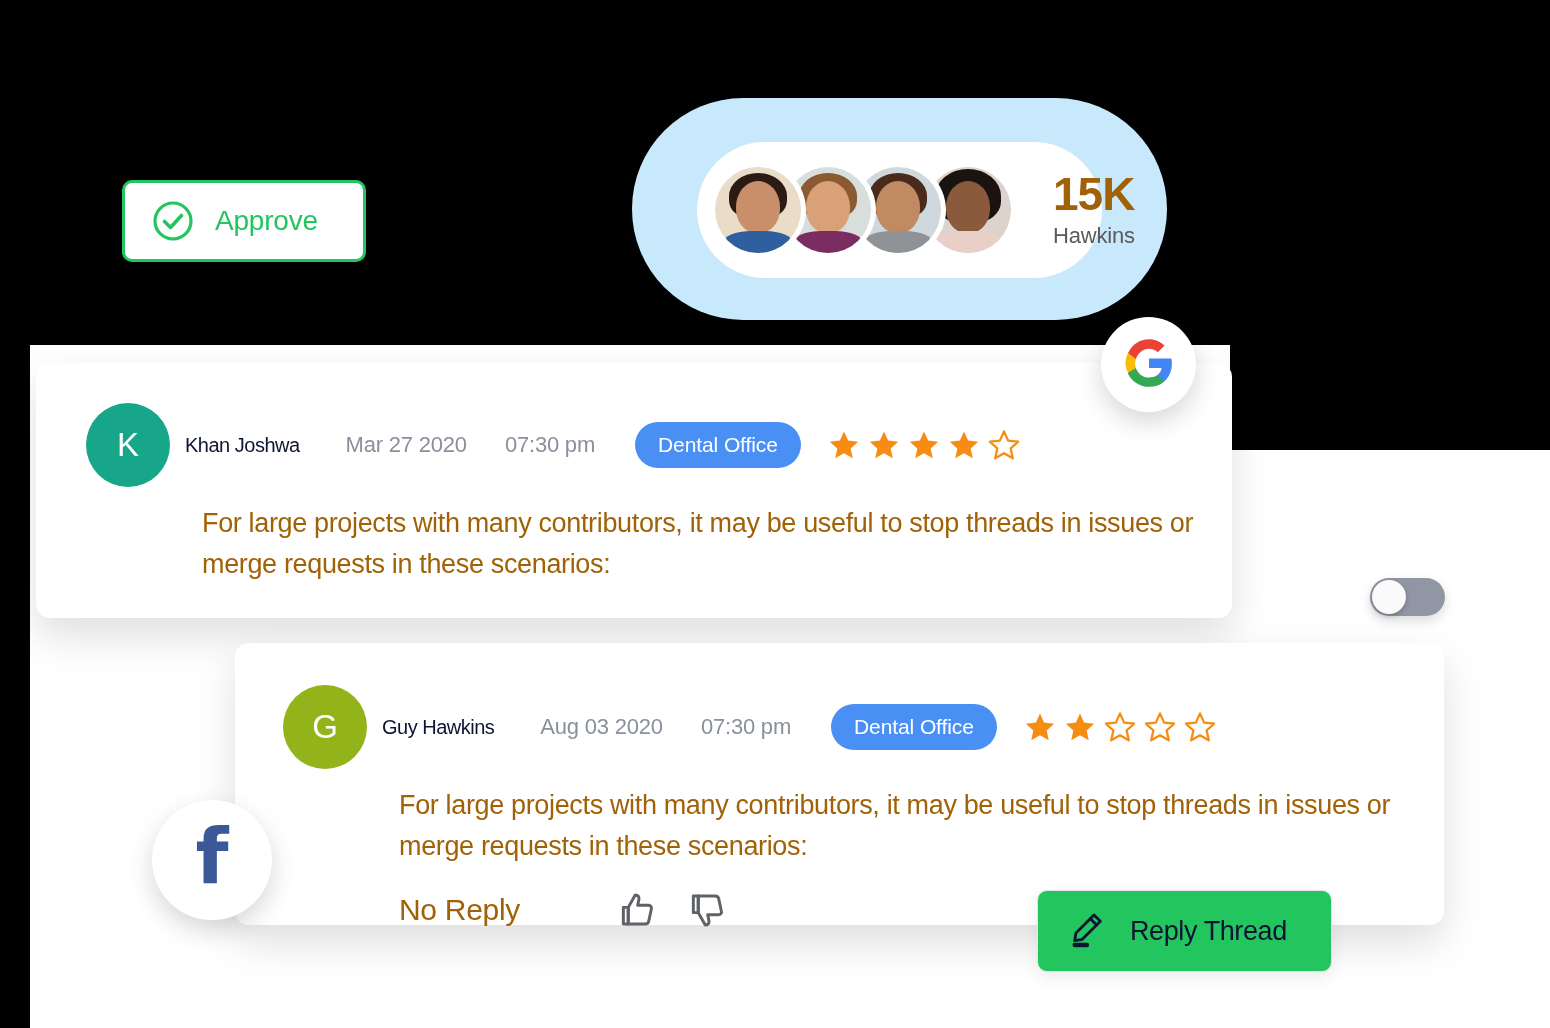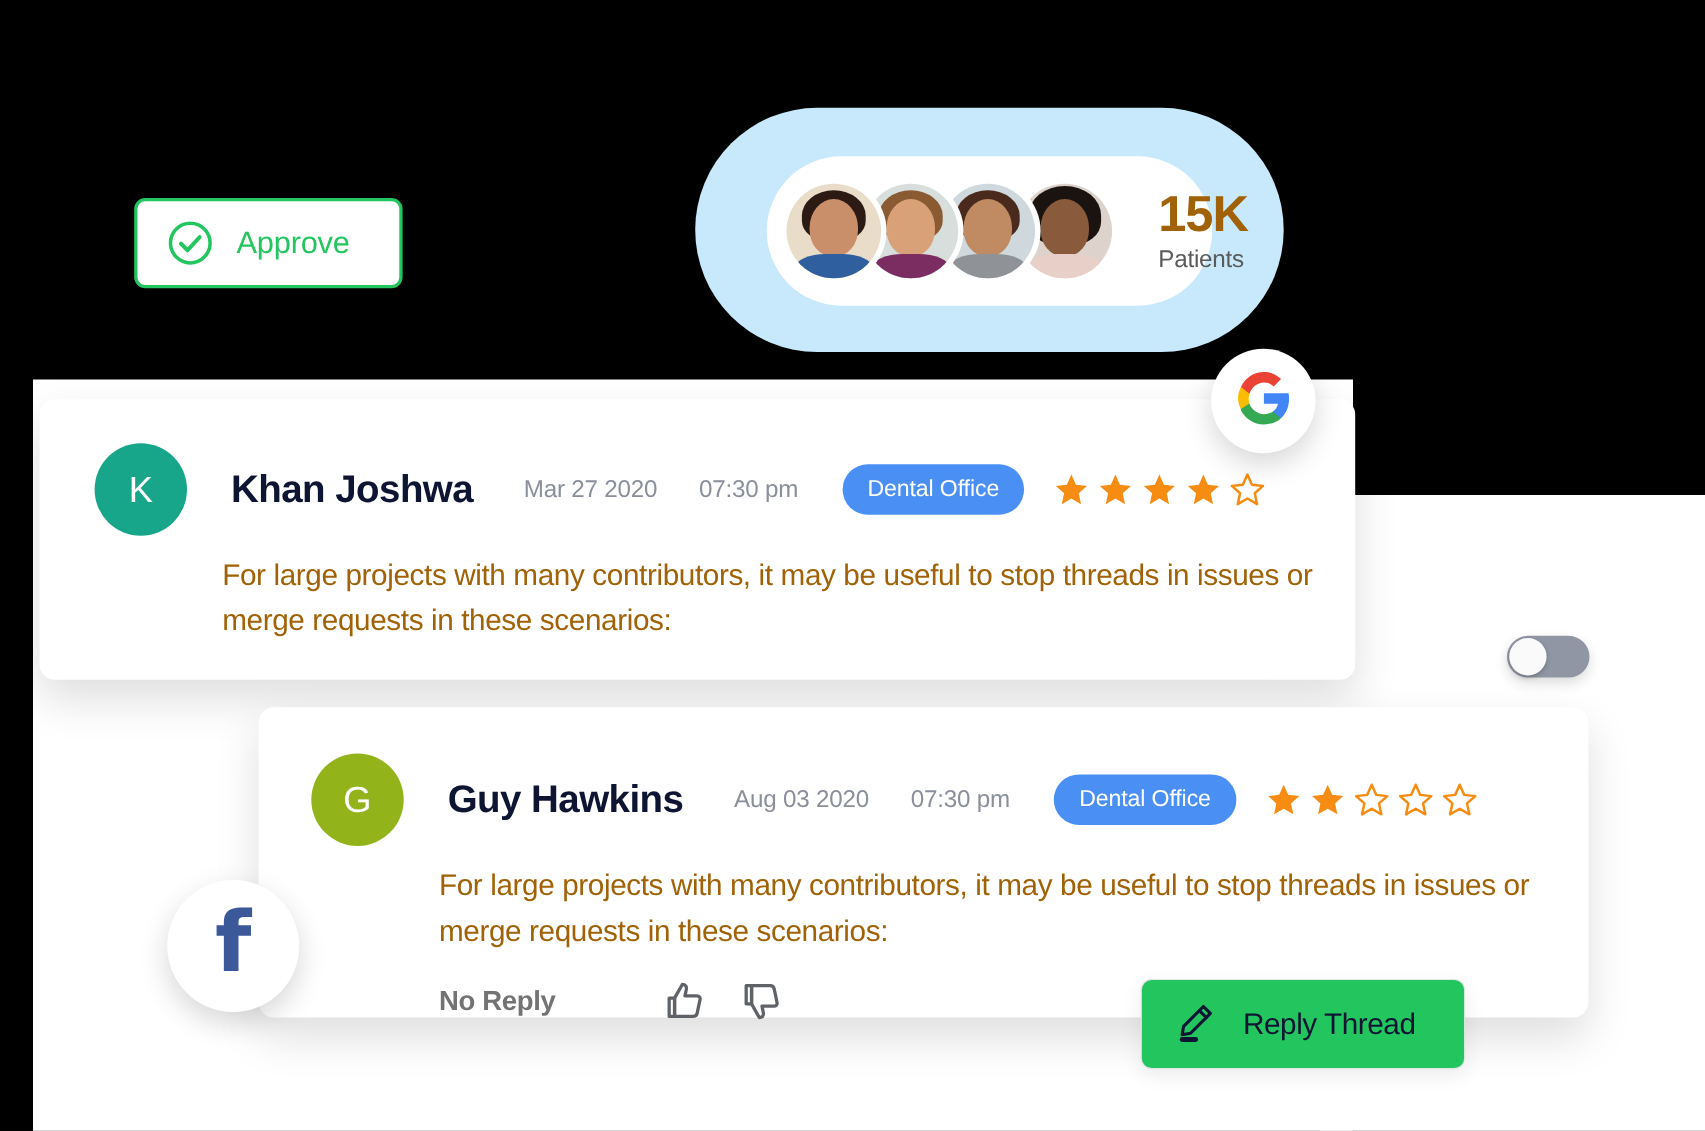--- a/index.html
+++ b/index.html
@@ -195,25 +195,25 @@
     border-radius: 50%;
     display: flex;
     align-items: center;
     justify-content: center;
     color: #ffffff;
     font-size: 33px;
     font-weight: 400;
     flex: 0 0 auto;
   }
   .reviewer-name {
-    font-size: 35px;
-    font-weight: 700;
+    font-size: 20px;
+    font-weight: 400;
     color: #0e1533;
     letter-spacing: -0.5px;
-    margin-left: 40px;
+    margin-left: 15px;
     white-space: nowrap;
   }
   .meta-date, .meta-time {
     font-size: 22px;
     color: #8a8f9c;
     white-space: nowrap;
     letter-spacing: -0.2px;
   }
   .meta-date { margin-left: 46px; }
   .meta-time { margin-left: 38px; }
@@ -238,23 +238,23 @@
   }
   #card-1 .card-body { padding: 16px 0 0 166px; width: 1010px; }
   #card-2 .card-body { padding: 16px 0 0 164px; width: 1010px; }
 
   .card-actions {
     display: flex;
     align-items: center;
     padding: 22px 0 0 164px;
   }
   .no-reply {
-    color: #737373;
-    font-size: 25px;
-    font-weight: 700;
+    color: #a16207;
+    font-size: 30px;
+    font-weight: 400;
     letter-spacing: -0.3px;
     cursor: pointer;
   }
   .thumbs { display: flex; gap: 28px; margin-left: 96px; }
   .thumb { cursor: pointer; line-height: 0; }
 
   
   .logo-circle {
     position: absolute;
     border-radius: 50%;
@@ -366,21 +366,21 @@
         <div class="pv-body" style="background:#8f9296"></div>
       </div>
       <div class="pavatar" style="background:#ddd3cc">
         <div class="pv-hair" style="background:#1b1310; width:66px; height:54px; top:2px;"></div>
         <div class="pv-face" style="background:#8a5a3c"></div>
         <div class="pv-body" style="background:#e8cfc8"></div>
       </div>
     </div>
     <div class="patients-stats">
       <div class="patients-count">15K</div>
-      <div class="patients-label">Patients</div>
+      <div class="patients-label">Hawkins</div>
     </div>
   </div>
 
   <div class="card" id="card-1">
     <div class="card-head">
       <div class="avatar-initial" style="background:#17a68a">
         <span>K</span>
       </div>
       <div class="reviewer-name">Khan Joshwa</div>
       <div class="meta-date">Mar 27 2020</div>

